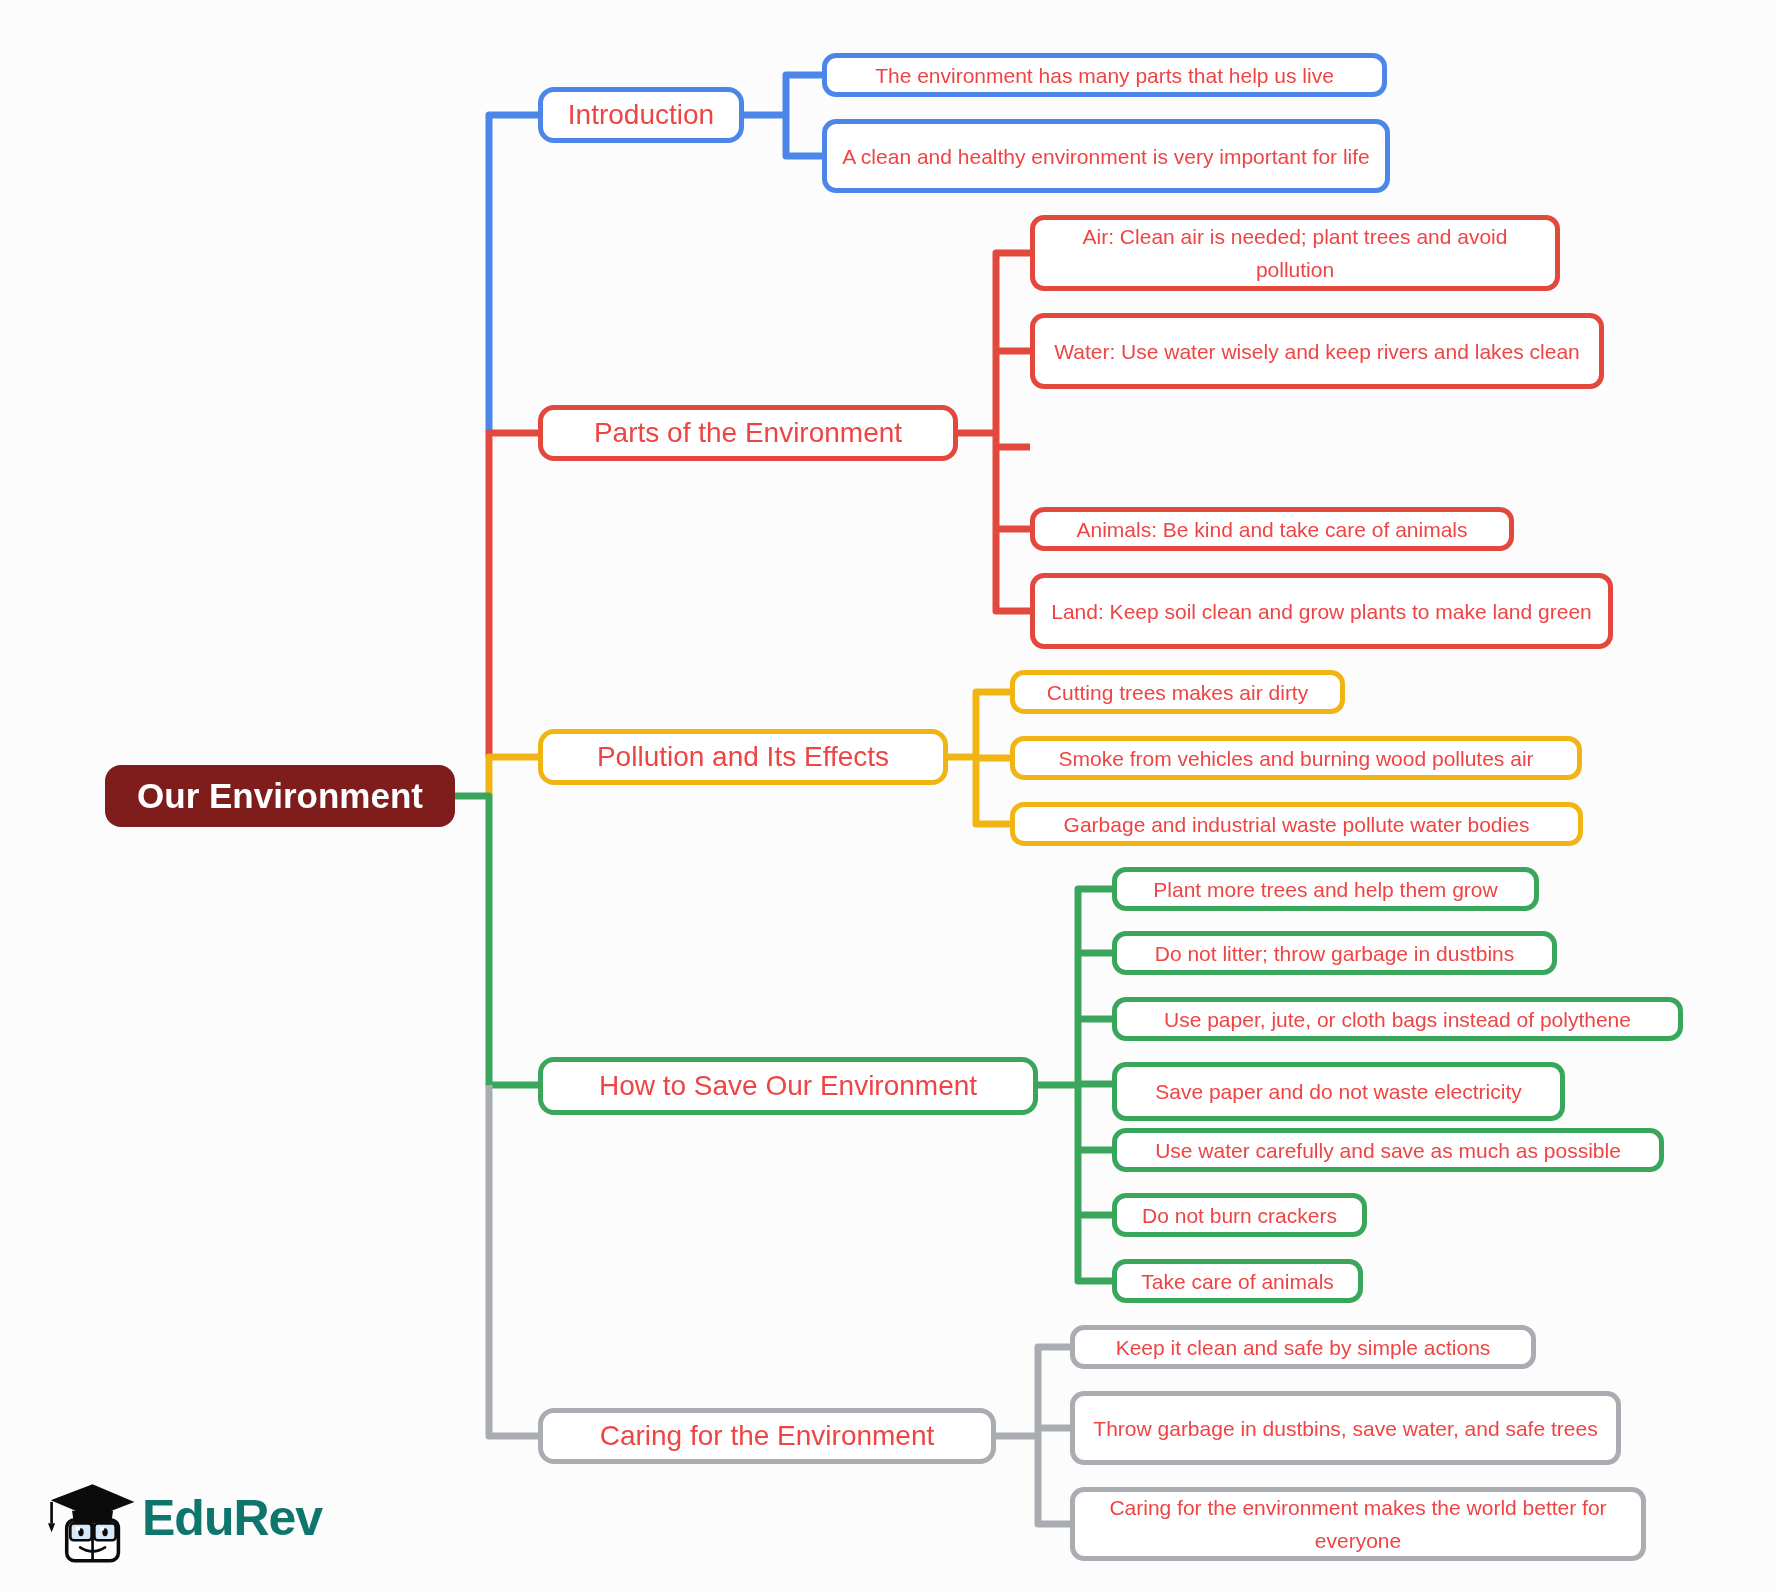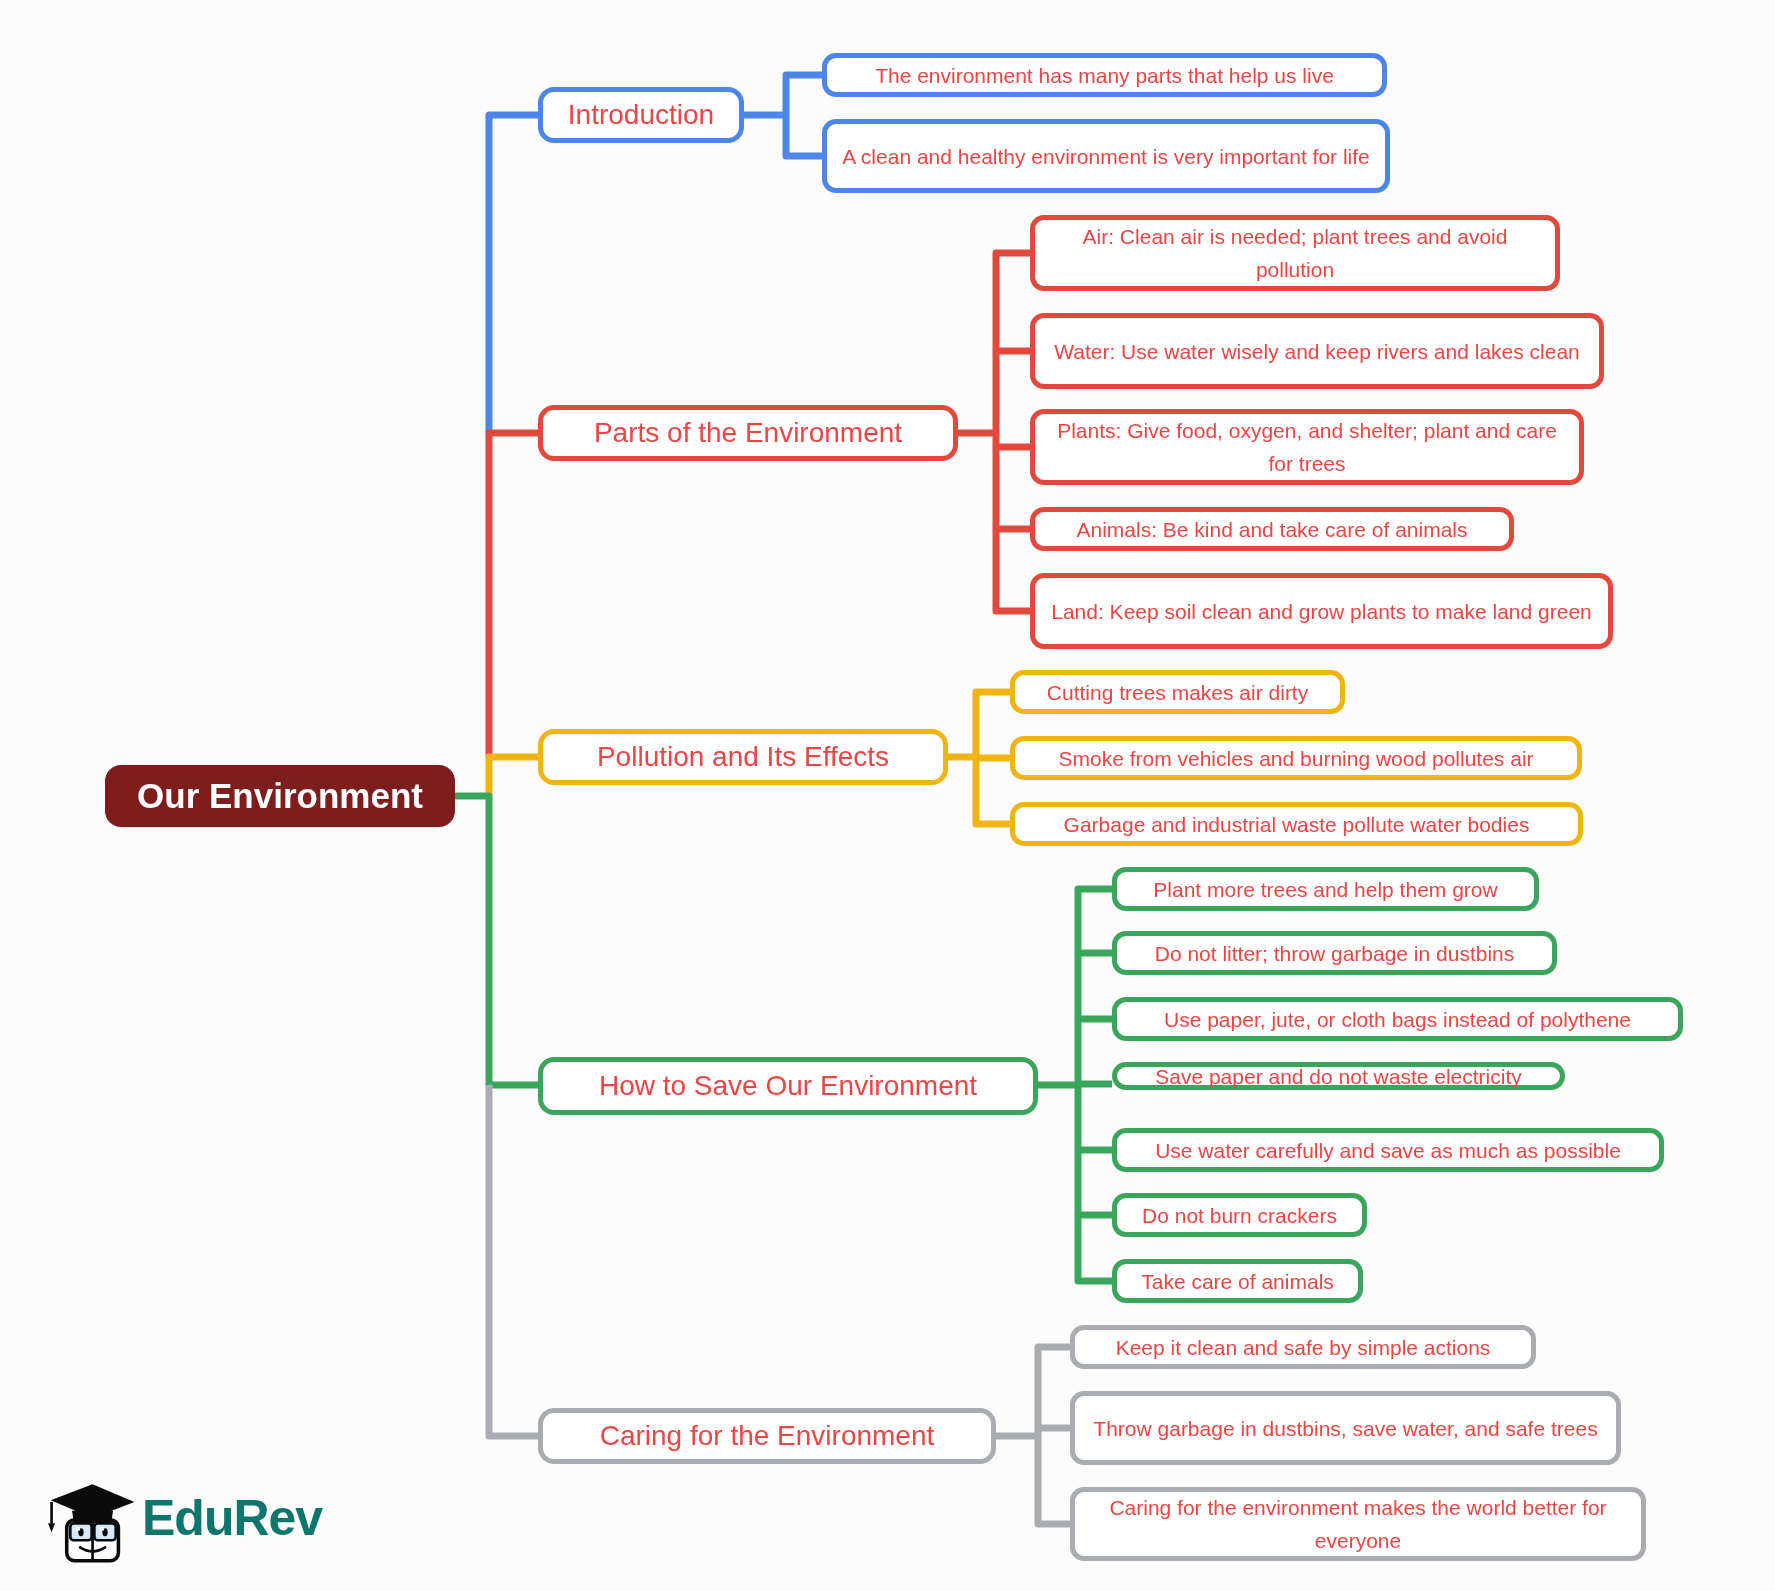--- a/index.html
+++ b/index.html
@@ -30,34 +30,33 @@
 
   <div class="node root" style="left: 105px; top: 765px; width: 350px; height: 62px; background-color: #7f1d1d; color: rgb(255, 255, 255);">Our Environment</div>
 
   <div class="node branch" style="left: 538px; top: 87px; width: 206px; height: 56px; border-color: rgb(76, 134, 232);">Introduction</div>
   <div class="node child" style="left: 822px; top: 53px; width: 565px; height: 44px; border-color: rgb(76, 134, 232);">The environment has many parts that help us live</div>
   <div class="node child" style="left: 822px; top: 119px; width: 568px; height: 74px; border-color: rgb(76, 134, 232);">A clean and healthy environment is very important for life</div>
 
   <div class="node branch" style="left: 538px; top: 405px; width: 420px; height: 56px; border-color: rgb(227, 72, 61);">Parts of the Environment</div>
   <div class="node child" style="left: 1030px; top: 215px; width: 530px; height: 76px; border-color: rgb(227, 72, 61);">Air: Clean air is needed; plant trees and avoid pollution</div>
   <div class="node child" style="left: 1030px; top: 313px; width: 574px; height: 76px; border-color: rgb(227, 72, 61);">Water: Use water wisely and keep rivers and lakes clean</div>
-  <div class="node child" style="left: 1030px; top: 409px; width: 554px; height: 76px; border-color: rgb(227, 72, 61);">Plants: Give food, oxygen, and shelter; plant and care for trees</div>
   <div class="node child" style="left: 1030px; top: 507px; width: 484px; height: 44px; border-color: rgb(227, 72, 61);">Animals: Be kind and take care of animals</div>
   <div class="node child" style="left: 1030px; top: 573px; width: 583px; height: 76px; border-color: rgb(227, 72, 61);">Land: Keep soil clean and grow plants to make land green</div>
 
   <div class="node branch" style="left: 538px; top: 729px; width: 410px; height: 56px; border-color: rgb(241, 181, 19);">Pollution and Its Effects</div>
   <div class="node child" style="left: 1010px; top: 670px; width: 335px; height: 44px; border-color: rgb(241, 181, 19);">Cutting trees makes air dirty</div>
   <div class="node child" style="left: 1010px; top: 736px; width: 572px; height: 44px; border-color: rgb(241, 181, 19);">Smoke from vehicles and burning wood pollutes air</div>
   <div class="node child" style="left: 1010px; top: 802px; width: 573px; height: 44px; border-color: rgb(241, 181, 19);">Garbage and industrial waste pollute water bodies</div>
 
   <div class="node branch" style="left: 538px; top: 1057px; width: 500px; height: 58px; border-color: rgb(58, 166, 92);">How to Save Our Environment</div>
   <div class="node child" style="left: 1112px; top: 867px; width: 427px; height: 44px; border-color: rgb(58, 166, 92);">Plant more trees and help them grow</div>
   <div class="node child" style="left: 1112px; top: 931px; width: 445px; height: 44px; border-color: rgb(58, 166, 92);">Do not litter; throw garbage in dustbins</div>
   <div class="node child" style="left: 1112px; top: 997px; width: 571px; height: 44px; border-color: rgb(58, 166, 92);">Use paper, jute, or cloth bags instead of polythene</div>
-  <div class="node child" style="left: 1112px; top: 1062px; width: 453px; height: 28px; border-color: rgb(58, 166, 92);">Save paper and do not waste electricity</div>
+  <div class="node child" style="left: 1112px; top: 1062px; width: 453px; height: 59px; border-color: rgb(58, 166, 92);">Save paper and do not waste electricity</div>
   <div class="node child" style="left: 1112px; top: 1128px; width: 552px; height: 44px; border-color: rgb(58, 166, 92);">Use water carefully and save as much as possible</div>
   <div class="node child" style="left: 1112px; top: 1193px; width: 255px; height: 44px; border-color: rgb(58, 166, 92);">Do not burn crackers</div>
   <div class="node child" style="left: 1112px; top: 1259px; width: 251px; height: 44px; border-color: rgb(58, 166, 92);">Take care of animals</div>
 
   <div class="node branch" style="left: 538px; top: 1408px; width: 458px; height: 56px; border-color: rgb(169, 172, 176);">Caring for the Environment</div>
   <div class="node child" style="left: 1070px; top: 1325px; width: 466px; height: 44px; border-color: rgb(169, 172, 176);">Keep it clean and safe by simple actions</div>
   <div class="node child" style="left: 1070px; top: 1391px; width: 551px; height: 74px; border-color: rgb(169, 172, 176);">Throw garbage in dustbins, save water, and safe trees</div>
   <div class="node child" style="left: 1070px; top: 1487px; width: 576px; height: 74px; border-color: rgb(169, 172, 176);">Caring for the environment makes the world better for everyone</div>
 
   <div class="logo">

